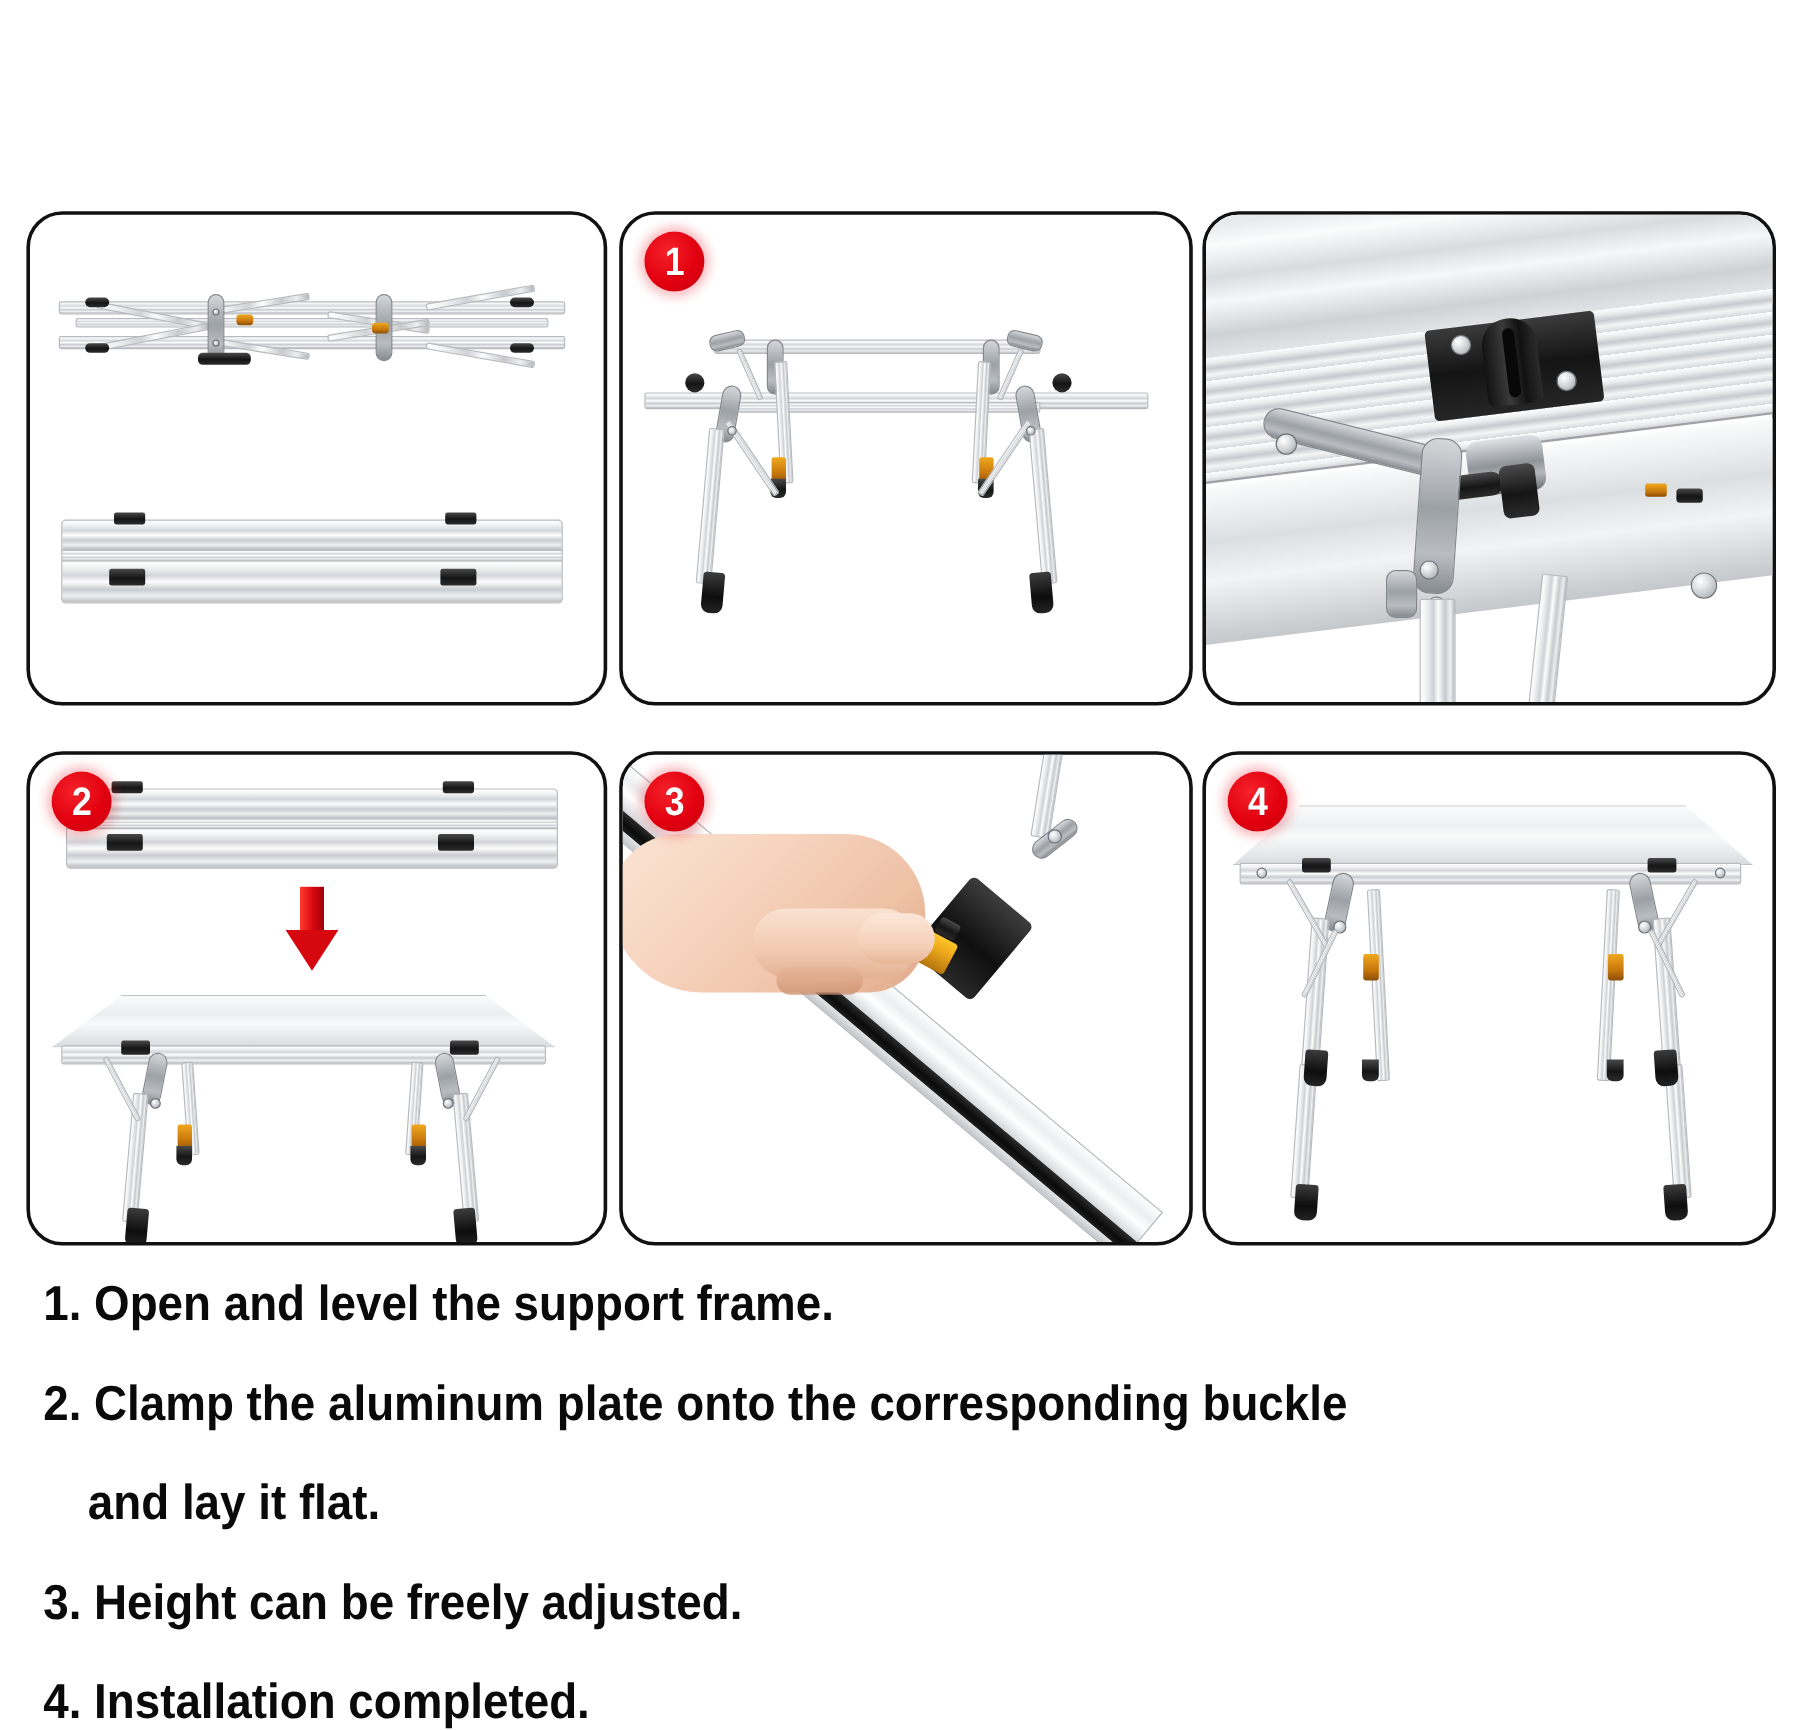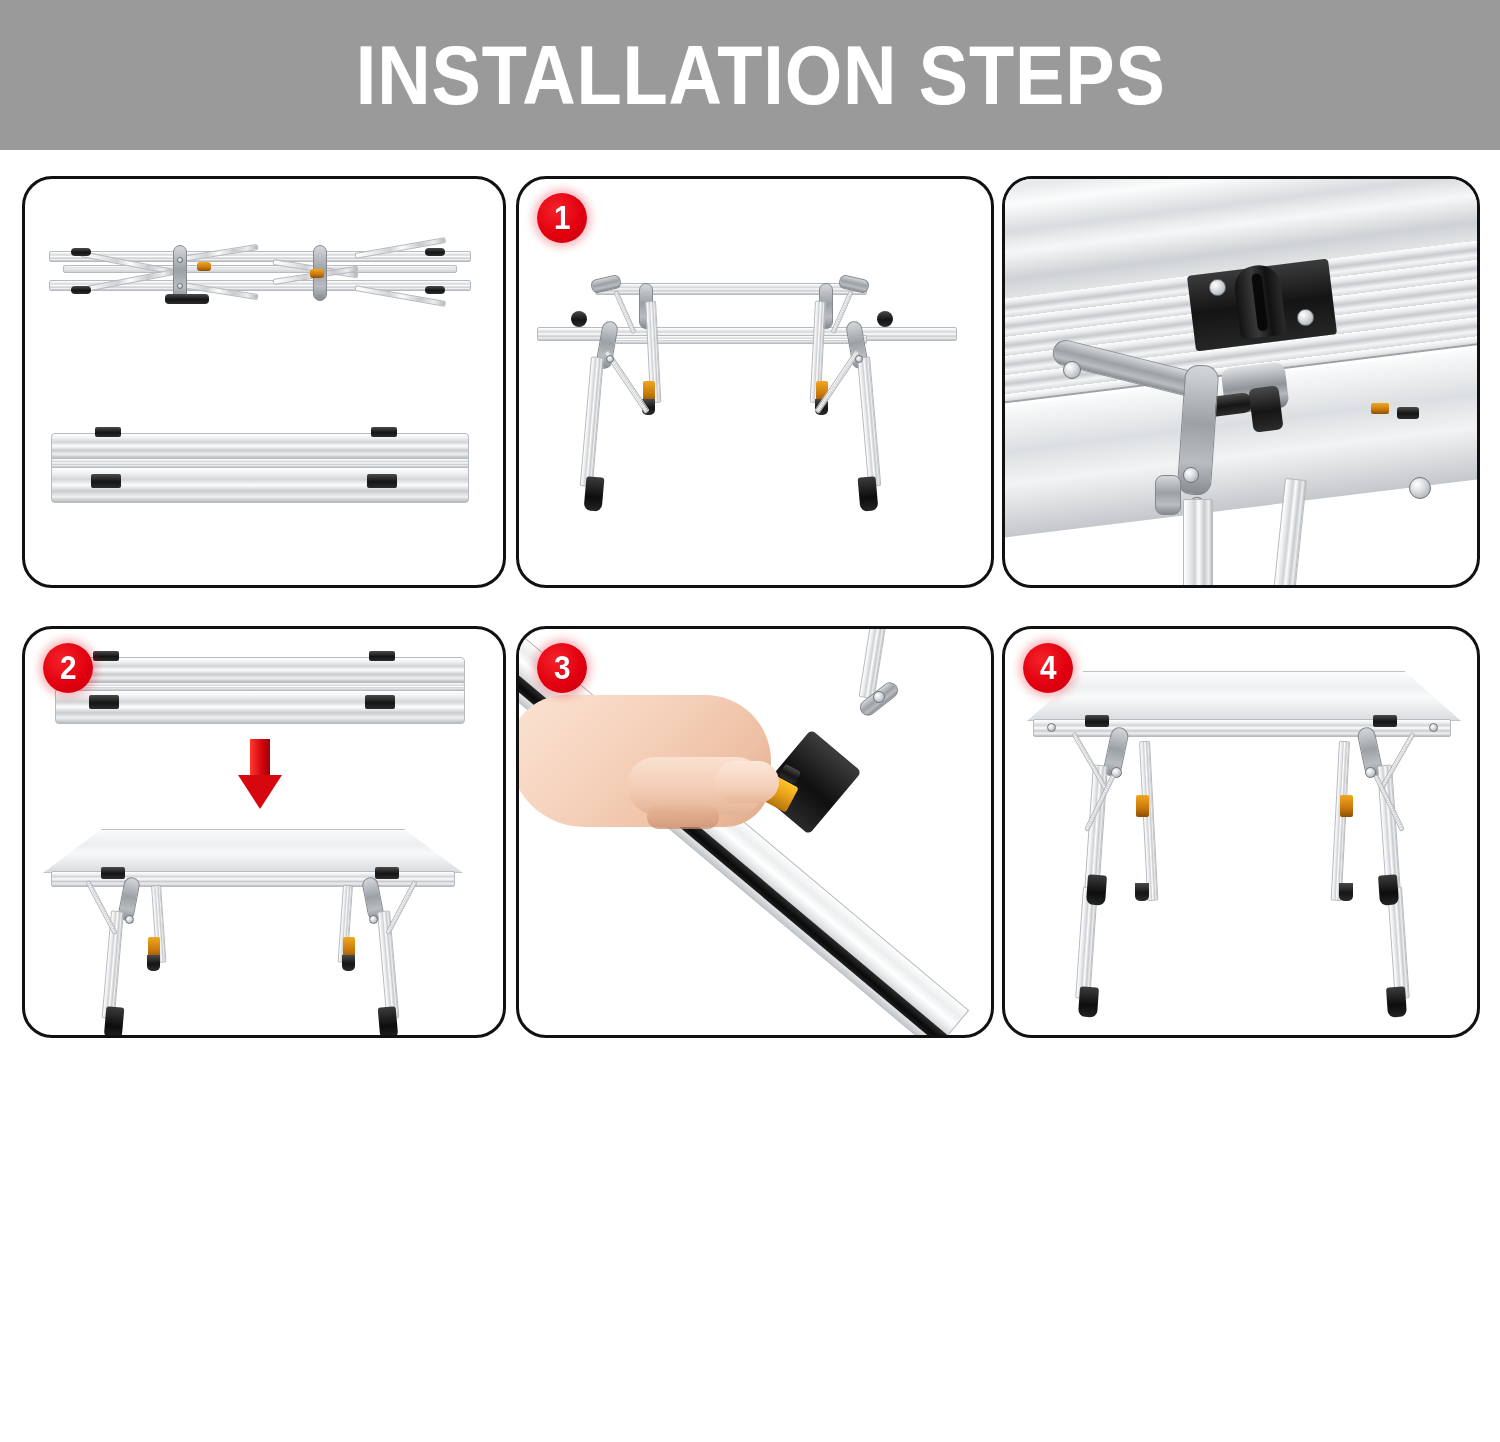--- a/index.html
+++ b/index.html
@@ -119,23 +119,20 @@
     transform-origin: left center;
   }
   .step-line.indent { padding-left: 40px; }
   .step-line:last-child { margin-bottom: 0; }
 </style>
 </head>
 <body>
 
 <div id="root">
 
-  <div class="header-band">
-    <div class="header-title">INSTALLATION STEPS</div>
-  </div>
 
   <div class="panel-grid">
 
     <div class="panel r1 c1">
       <div class="art">
 
         <div>
           <div class="alu" style="position:absolute;left:24px;top:72px;width:422px;height:11px;"></div>
           <div class="alu" style="position:absolute;left:24px;top:101px;width:422px;height:11px;"></div>
           <div class="alu" style="position:absolute;left:38px;top:86px;width:394px;height:8px;"></div>
@@ -395,14 +392,21 @@
 
         <div class="alu-v" style="position:absolute;left:66px;top:104px;width:5px;height:66px;transform:rotate(-30deg);transform-origin:top center;"></div>
         <div class="alu-v" style="position:absolute;left:406px;top:104px;width:5px;height:66px;transform:rotate(30deg);transform-origin:top center;"></div>
         <div class="alu-v" style="position:absolute;left:106px;top:146px;width:5px;height:62px;transform:rotate(26deg);transform-origin:top center;"></div>
         <div class="alu-v" style="position:absolute;left:368px;top:146px;width:5px;height:62px;transform:rotate(-26deg);transform-origin:top center;"></div>
       </div>
     </div>
 
   </div>
 
+  <div class="steps-text">
+    <div class="step-line">1. Open and level the support frame.</div>
+    <div class="step-line">2. Clamp the aluminum plate onto the corresponding buckle</div>
+    <div class="step-line indent">and lay it flat.</div>
+    <div class="step-line">3. Height can be freely adjusted.</div>
+    <div class="step-line">4. Installation completed.</div>
+  </div>
 
 </div>
 
 </body></html>

